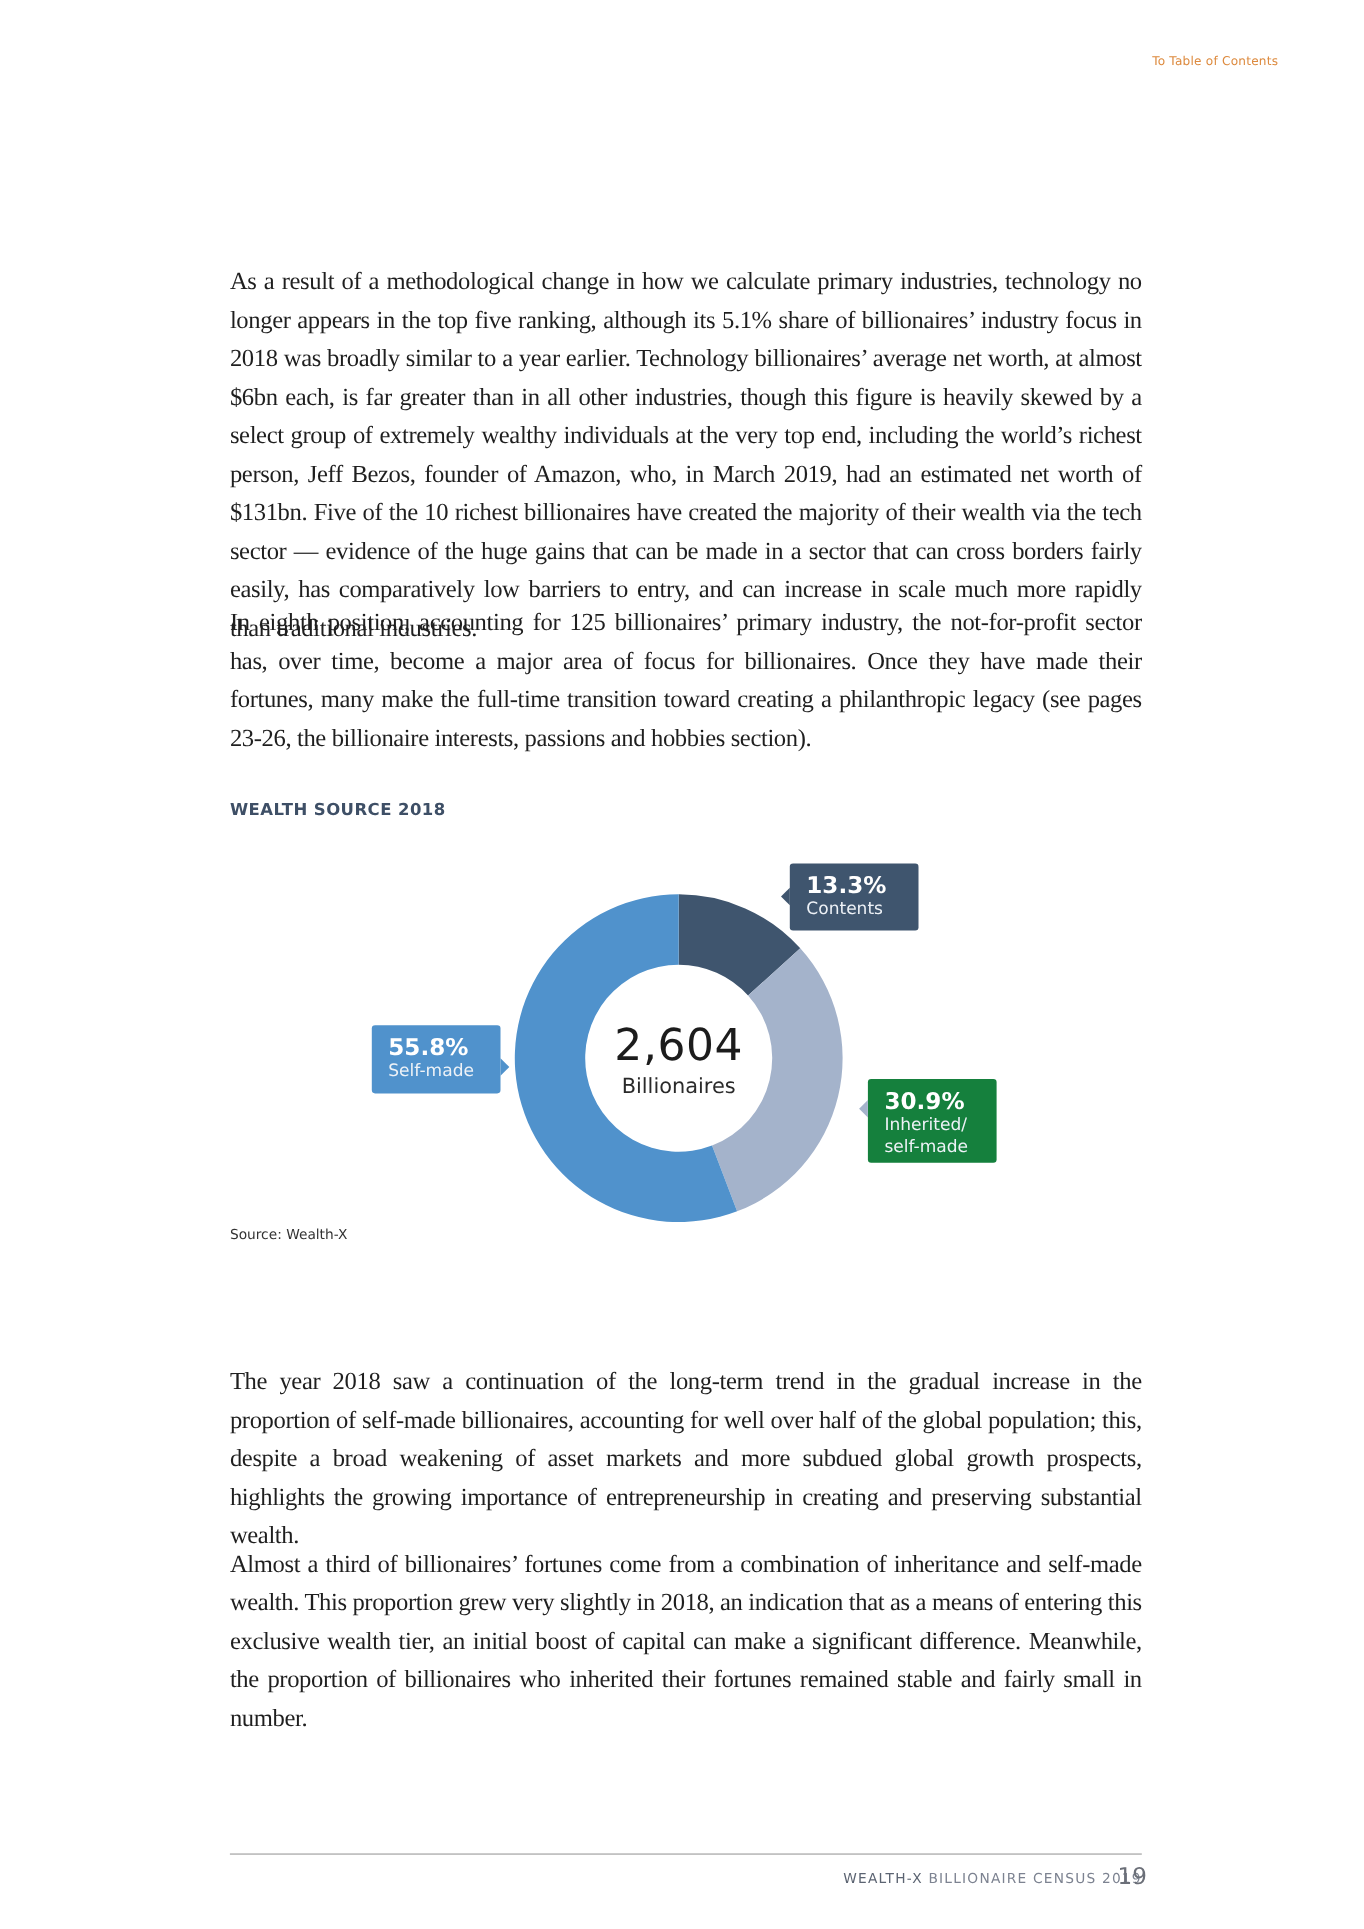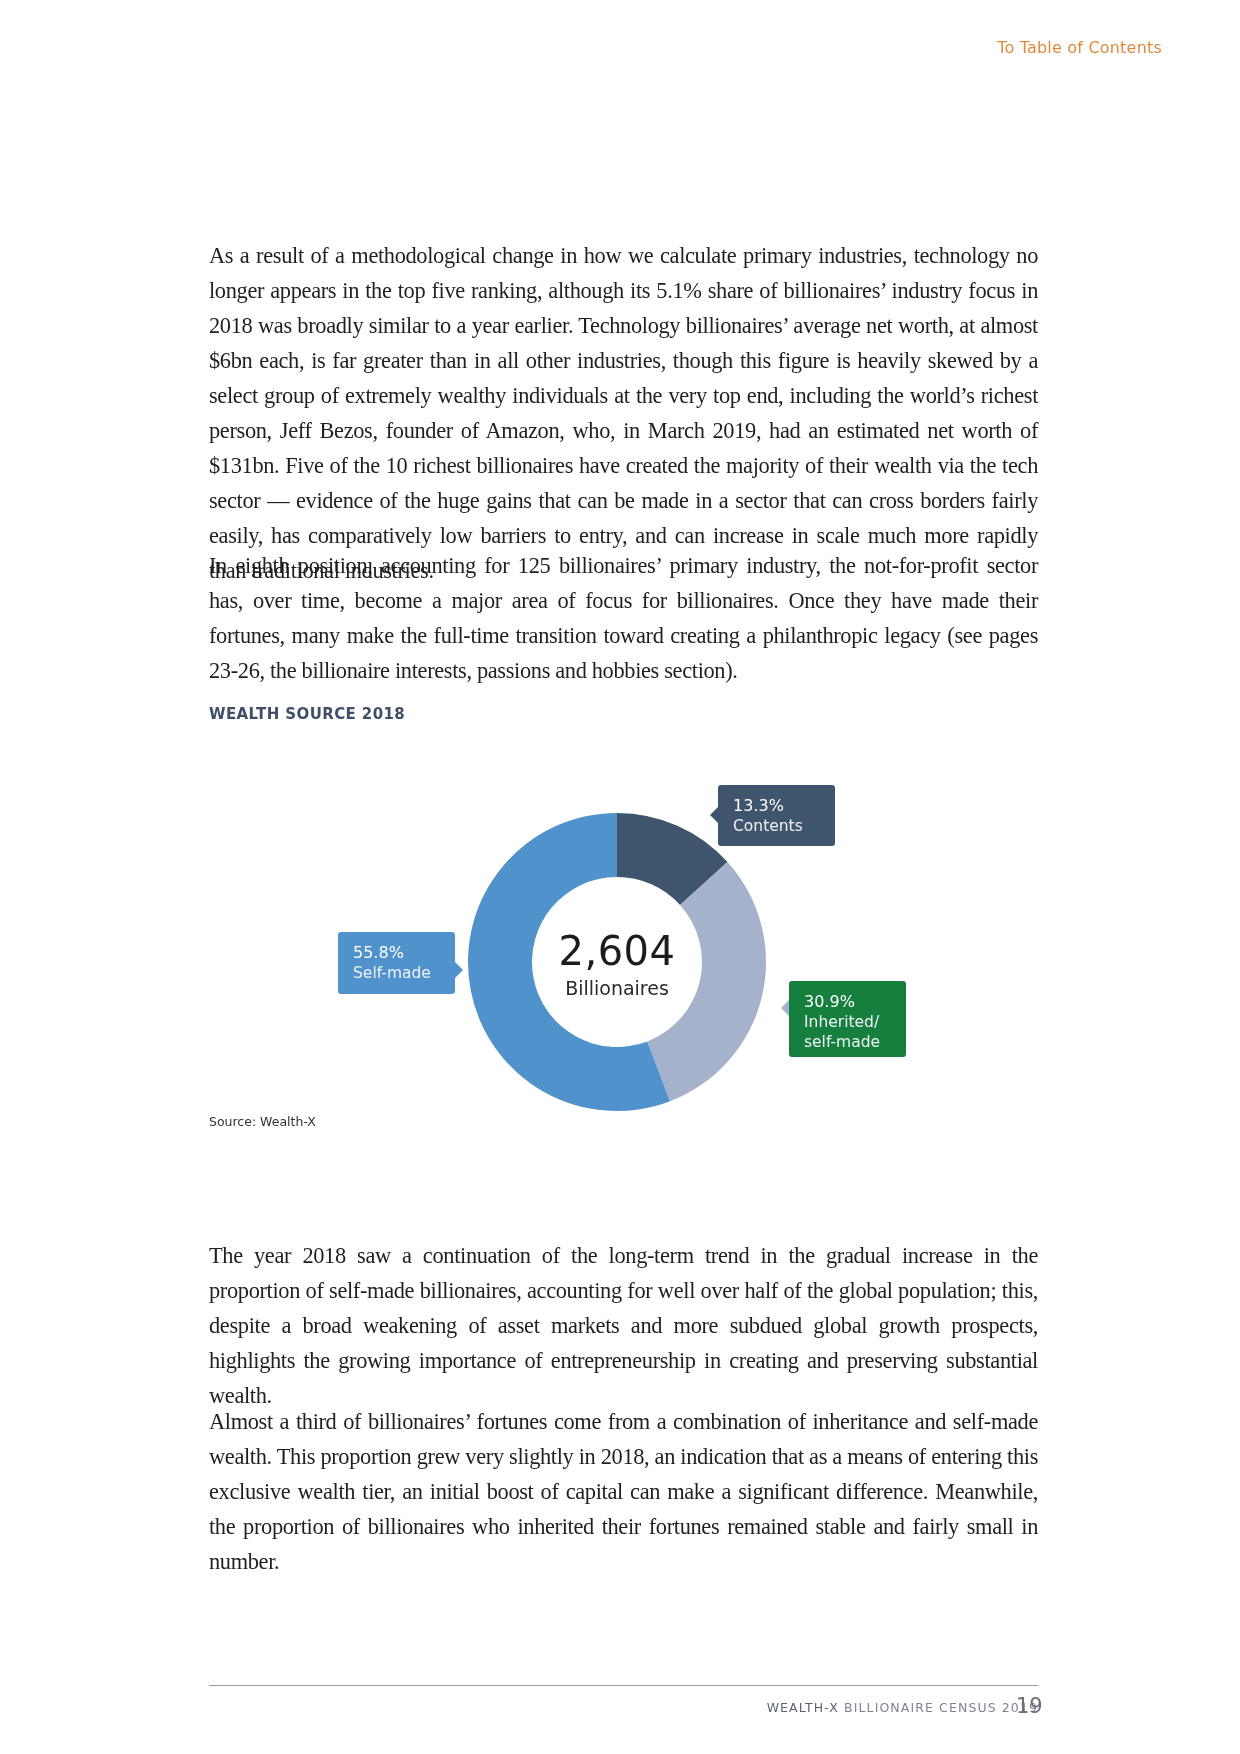--- a/index.html
+++ b/index.html
@@ -1,58 +1,58 @@
 <!DOCTYPE html>
 <html><head>
   <meta charset="utf-8">
   <style>
     * { box-sizing: border-box; margin: 0; padding: 0; }
     html, body { width: 1240px; height: 1754px; background: #ffffff; overflow: hidden; }
     body { position: relative; font-family: "Liberation Sans", sans-serif; color: #222; }
 
     .toc-link {
-      position: absolute; top: 38px; right: 78px;
-      font-family: "DejaVu Sans", sans-serif; font-size: 16px;
+      position: absolute; top: 49px; right: 78px;
+      font-family: "DejaVu Sans", sans-serif; font-size: 11px;
       color: #dd8a3e; text-decoration: none; letter-spacing: 0.2px;
     }
 
     .body-text {
       position: absolute; left: 209px; width: 829px;
       font-family: "Liberation Serif", serif; font-size: 22.4px;
       line-height: 35px; color: #1f1f1f; text-align: justify;
       letter-spacing: -0.35px;
     }
     .p1 { top: 238px; }
     .p2 { top: 548px; }
     .p3 { top: 1238px; }
     .p4 { top: 1404px; }
 
     .chart-title {
-      position: absolute; left: 209px; top: 705px;
+      position: absolute; left: 209px; top: 727px;
       font-family: "DejaVu Sans", sans-serif; font-size: 15px; font-weight: bold;
       color: #3e4f66; letter-spacing: 0.4px;
     }
 
     .chart-svg { position: absolute; left: 0; top: 0; }
 
     .center-value {
       position: absolute; left: 517px; top: 928px; width: 200px; text-align: center;
       font-family: "DejaVu Sans", sans-serif; font-size: 40px; color: #1c1c1c;
       letter-spacing: 0.5px;
     }
     .center-label {
       position: absolute; left: 517px; top: 977px; width: 200px; text-align: center;
       font-family: "DejaVu Sans", sans-serif; font-size: 19px; color: #2a2a2a;
     }
 
     .callout {
       position: absolute; border-radius: 3px; color: #ffffff;
       font-family: "DejaVu Sans", sans-serif; padding: 10px 15px;
     }
-    .callout .pct { font-size: 16px; font-weight: normal; line-height: 21px; }
+    .callout .pct { font-size: 21px; font-weight: bold; line-height: 21px; }
     .callout .lbl { font-size: 15.5px; line-height: 20px; color: #eef2f7; }
     .callout::after {
       content: ""; position: absolute; width: 0; height: 0;
       border-top: 8px solid transparent; border-bottom: 8px solid transparent;
     }
     .callout.arrow-left::after { left: -8px; top: 22px; border-right: 8px solid var(--bg); }
     .callout.arrow-right::after { right: -8px; top: 30px; border-left: 8px solid var(--bg); }
 
     .co-inherited { left: 718px; top: 785px; width: 117px; height: 61px; background: #3f556e; --bg: #3f556e; }
     .co-selfmade { left: 338px; top: 932px; width: 117px; height: 62px; background: #5092cc; --bg: #5092cc; }

